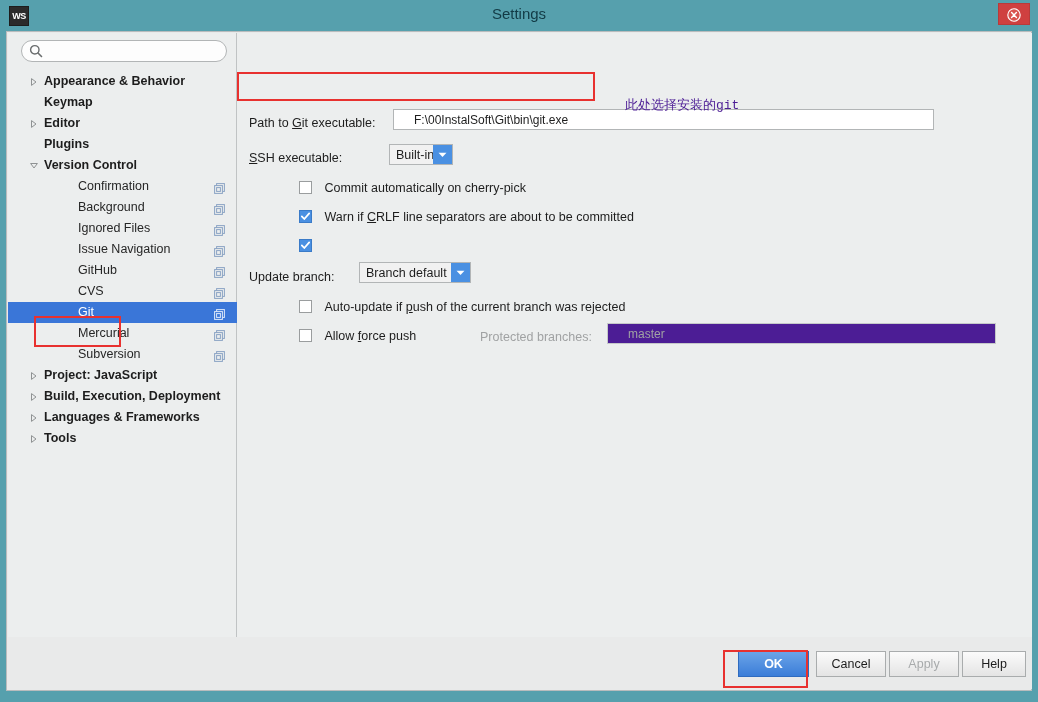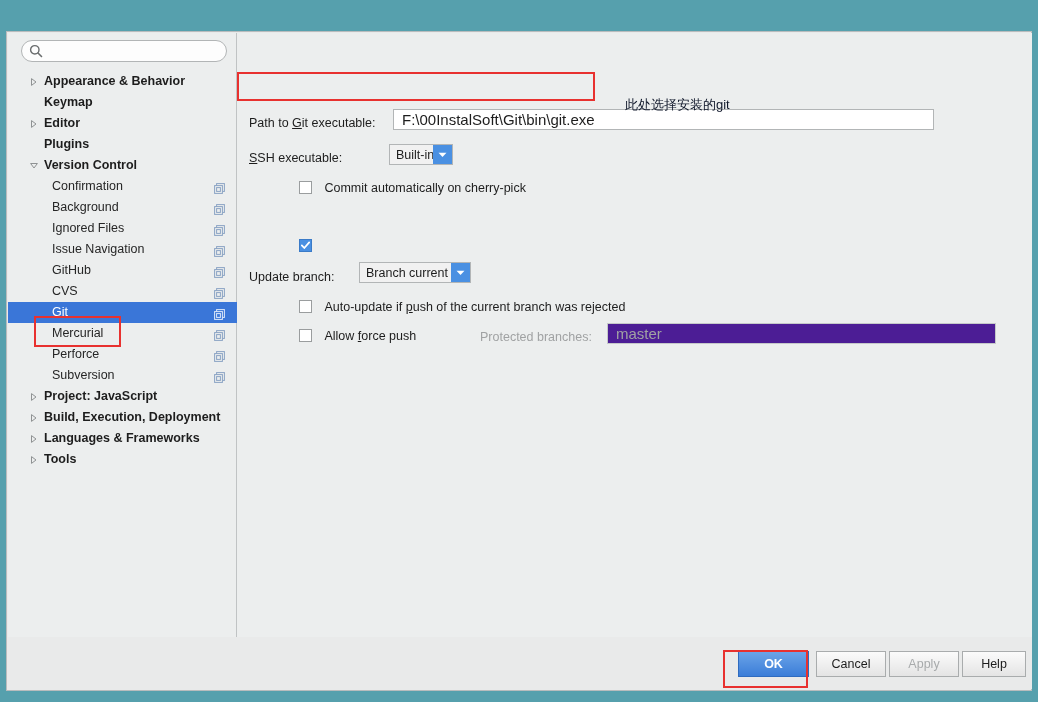--- a/index.html
+++ b/index.html
@@ -102,21 +102,21 @@
   }
   .tree-row .twisty {
     position: absolute; top: 0; width: 12px; height: 21px;
   }
   .tree-row .twisty svg { display: block; margin-top: 7px; }
   .tree-row .lbl { position: absolute; top: 0; }
   .tree-row.top { font-weight: bold; }
   .tree-row.top .twisty { left: 22px; }
   .tree-row.top .lbl { left: 36px; }
   .tree-row.child { font-weight: normal; color: #262626; }
-  .tree-row.child .lbl { left: 44px; }
+  .tree-row.child .lbl { left: 70px; }
   .tree-row .scope-icon {
     position: absolute; right: 12px; top: 4px;
   }
   .tree-row.selected {
     background: #3a76d8;
     color: #ffffff;
   }
   .tree-row.selected .lbl { color: #ffffff; }
 
   
@@ -141,24 +141,24 @@
 
   .row { position: absolute; white-space: nowrap; }
   .flabel {
     font-size: 12.5px; color: #1d1d1d;
   }
   .flabel u { text-decoration: underline; }
 
   .tfield {
     border: 1px solid #b2b5b6;
     background: #ffffff;
-    font-size: 15px;
+    font-size: 12px;
     font-family: "Liberation Sans", sans-serif;
     color: #1d1d1d;
-    padding: 0 8px;
+    padding: 0 20px;
     outline: none;
   }
   .tfield.disabled {
     background: #4c1d95;
     color: #a0a2a3;
     border-color: #c5c8c9;
   }
 
   
   .combo {
@@ -254,30 +254,40 @@
   .redbox {
     position: absolute;
     border: 2px solid #e8312f;
     pointer-events: none;
   }
   #red-path   { left: 237px; top: 72px;  width: 358px; height: 29px; }
   #red-git    { left: 34px;  top: 316px; width: 87px;  height: 31px; }
   #red-ok     { left: 723px; top: 650px; width: 85px;  height: 38px; }
   #annotation-cn {
     position: absolute; left: 625px; top: 96px;
-    font-size: 13px; color: #0f172a;
-    font-family: Liberation Sans, sans-serif;
+    font-size: 13px; color: #4c1d95;
+    font-family: Liberation Mono, monospace;
     white-space: nowrap;
   }
 </style>
 </head>
 <body>
 
 <div id="app">
 
+  <div id="titlebar">
+    <div id="ws-logo">WS</div>
+    <div id="title-text">Settings</div>
+    <div id="close-btn">
+      <svg width="14" height="14" viewBox="0 0 14 14">
+        <circle cx="7" cy="7" r="6.2" fill="#d9534f" stroke="#ffffff" stroke-width="1.1"></circle>
+        <path d="M4.6 4.6 L9.4 9.4 M9.4 4.6 L4.6 9.4" stroke="#ffffff" stroke-width="1.4" stroke-linecap="round"></path>
+      </svg>
+    </div>
+  </div>
 
   <div id="dialog">
 
     <div id="left-panel">
       <div id="search-wrap">
         <input id="search-input" type="text" placeholder="" style="">
         <span id="search-icon">
           <svg width="14" height="14" viewBox="0 0 14 14">
             <circle cx="5.8" cy="5.8" r="4.2" fill="none" stroke="#6a6d6e" stroke-width="1.4"></circle>
             <path d="M9 9 L12.5 12.5" stroke="#6a6d6e" stroke-width="1.6" stroke-linecap="round"></path>
@@ -373,28 +383,20 @@
           </div>
           <div class="tree-row child">
             <span class="lbl">Mercurial</span>
             <span class="scope-icon"><svg width="11" height="11" viewBox="0 0 11 11">
                 <rect x="2.6" y="0.6" width="7.8" height="7.8" fill="none" stroke="#8ba3c4" stroke-width="1"></rect>
                 <rect x="0.6" y="2.6" width="7.8" height="7.8" fill="#eceeee" stroke="#8ba3c4" stroke-width="1"></rect>
                 <rect x="2.6" y="4.6" width="3.8" height="3.8" fill="none" stroke="#8ba3c4" stroke-width="1"></rect>
               </svg></span>
           </div>
           <div class="tree-row child">
-            <span class="lbl">Perforce</span>
-            <span class="scope-icon"><svg width="11" height="11" viewBox="0 0 11 11">
-                <rect x="2.6" y="0.6" width="7.8" height="7.8" fill="none" stroke="#8ba3c4" stroke-width="1"></rect>
-                <rect x="0.6" y="2.6" width="7.8" height="7.8" fill="#eceeee" stroke="#8ba3c4" stroke-width="1"></rect>
-                <rect x="2.6" y="4.6" width="3.8" height="3.8" fill="none" stroke="#8ba3c4" stroke-width="1"></rect>
-              </svg></span>
-          </div>
-          <div class="tree-row child">
             <span class="lbl">Subversion</span>
             <span class="scope-icon"><svg width="11" height="11" viewBox="0 0 11 11">
                 <rect x="2.6" y="0.6" width="7.8" height="7.8" fill="none" stroke="#8ba3c4" stroke-width="1"></rect>
                 <rect x="0.6" y="2.6" width="7.8" height="7.8" fill="#eceeee" stroke="#8ba3c4" stroke-width="1"></rect>
                 <rect x="2.6" y="4.6" width="3.8" height="3.8" fill="none" stroke="#8ba3c4" stroke-width="1"></rect>
               </svg></span>
           </div>
           <div class="tree-row top">
             <span class="twisty">
               <svg width="8" height="8" viewBox="0 0 8 8">
@@ -448,34 +450,42 @@
               <path d="M0.5 0.8 L4.5 5 L8.5 0.8 Z" fill="#ffffff"></path>
             </svg>
         </span>
       </div>
 
       <div class="cbrow" style="left:14px; top:145px;">
         <span class="cbox"></span>
         <span class="cbtext">Commit automatically on cherry-pick</span>
       </div>
 
+      <div class="cbrow" style="left:14px; top:174px;">
+        <span class="cbox checked">
+          <svg width="9" height="9" viewBox="0 0 9 9">
+            <path d="M0.8 4.4 L3.3 7 L8.2 1.4" fill="none" stroke="#ffffff" stroke-width="1.8" stroke-linecap="round" stroke-linejoin="round"></path>
+          </svg>
+        </span>
+        <span class="cbtext">Warn if <u>C</u>RLF line separators are about to be committed</span>
+      </div>
 
       <div class="cbrow" style="left:14px; top:203px;">
         <span class="cbox checked">
           <svg width="9" height="9" viewBox="0 0 9 9">
             <path d="M0.8 4.4 L3.3 7 L8.2 1.4" fill="none" stroke="#ffffff" stroke-width="1.8" stroke-linecap="round" stroke-linejoin="round"></path>
           </svg>
         </span>
       </div>
 
       <div class="row" style="left:12px; top:234px;">
         <span class="flabel">Update branch:</span>
       </div>
       <div class="combo" style="position:absolute; left:122px; top:229px; width:112px;">
-        <span class="cval">Branch current</span>
+        <span class="cval">Branch default</span>
         <span class="carrow">
           <svg width="9" height="6" viewBox="0 0 9 6">
               <path d="M0.5 0.8 L4.5 5 L8.5 0.8 Z" fill="#ffffff"></path>
             </svg>
         </span>
       </div>
 
       <div class="cbrow" style="left:14px; top:264px;">
         <span class="cbox"></span>
         <span class="cbtext">Auto-update if <u>p</u>ush of the current branch was rejected</span>

